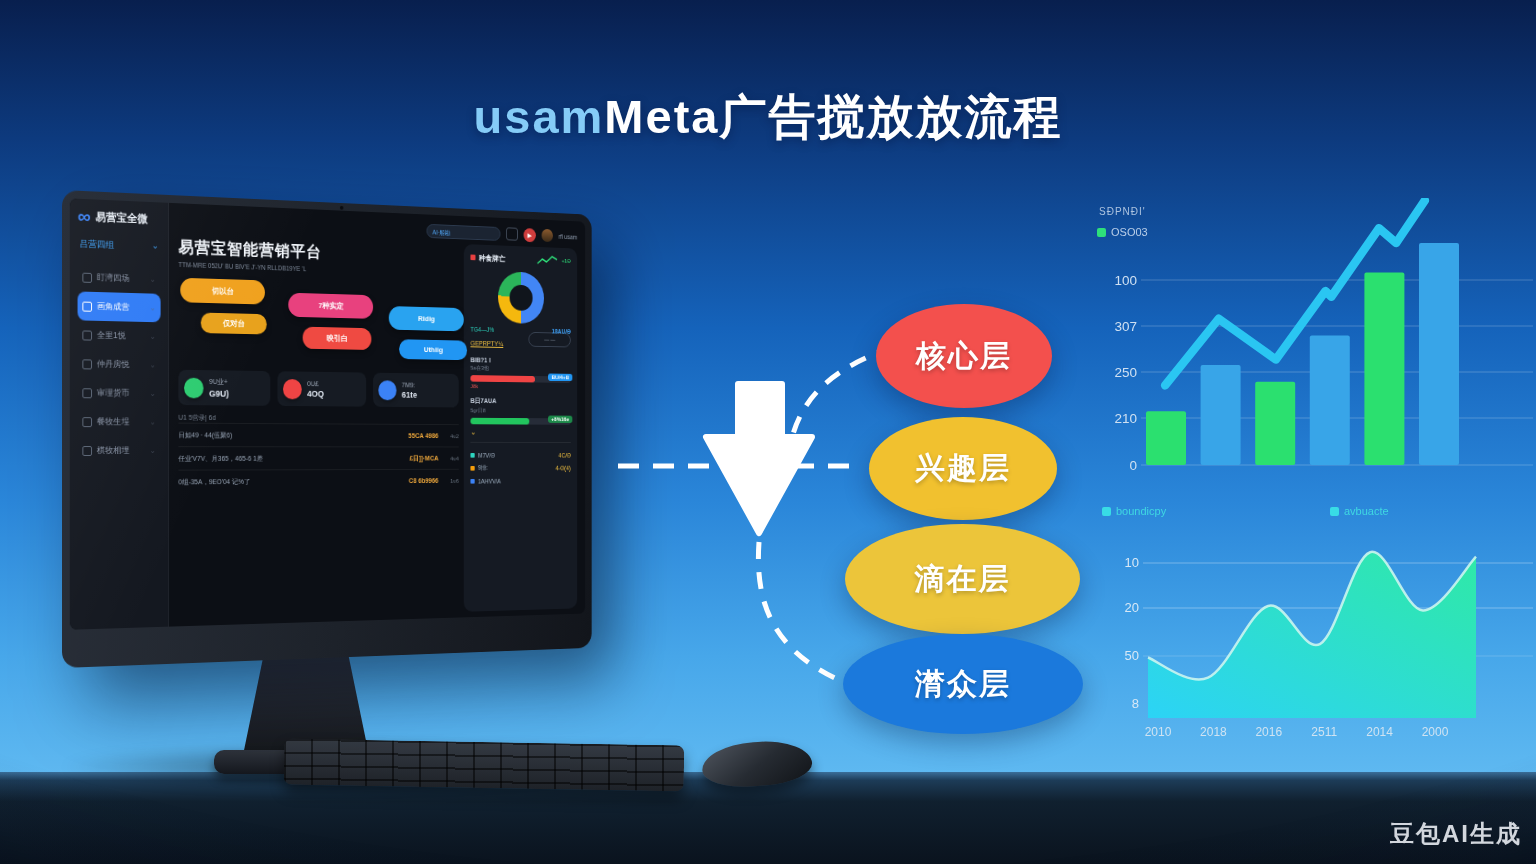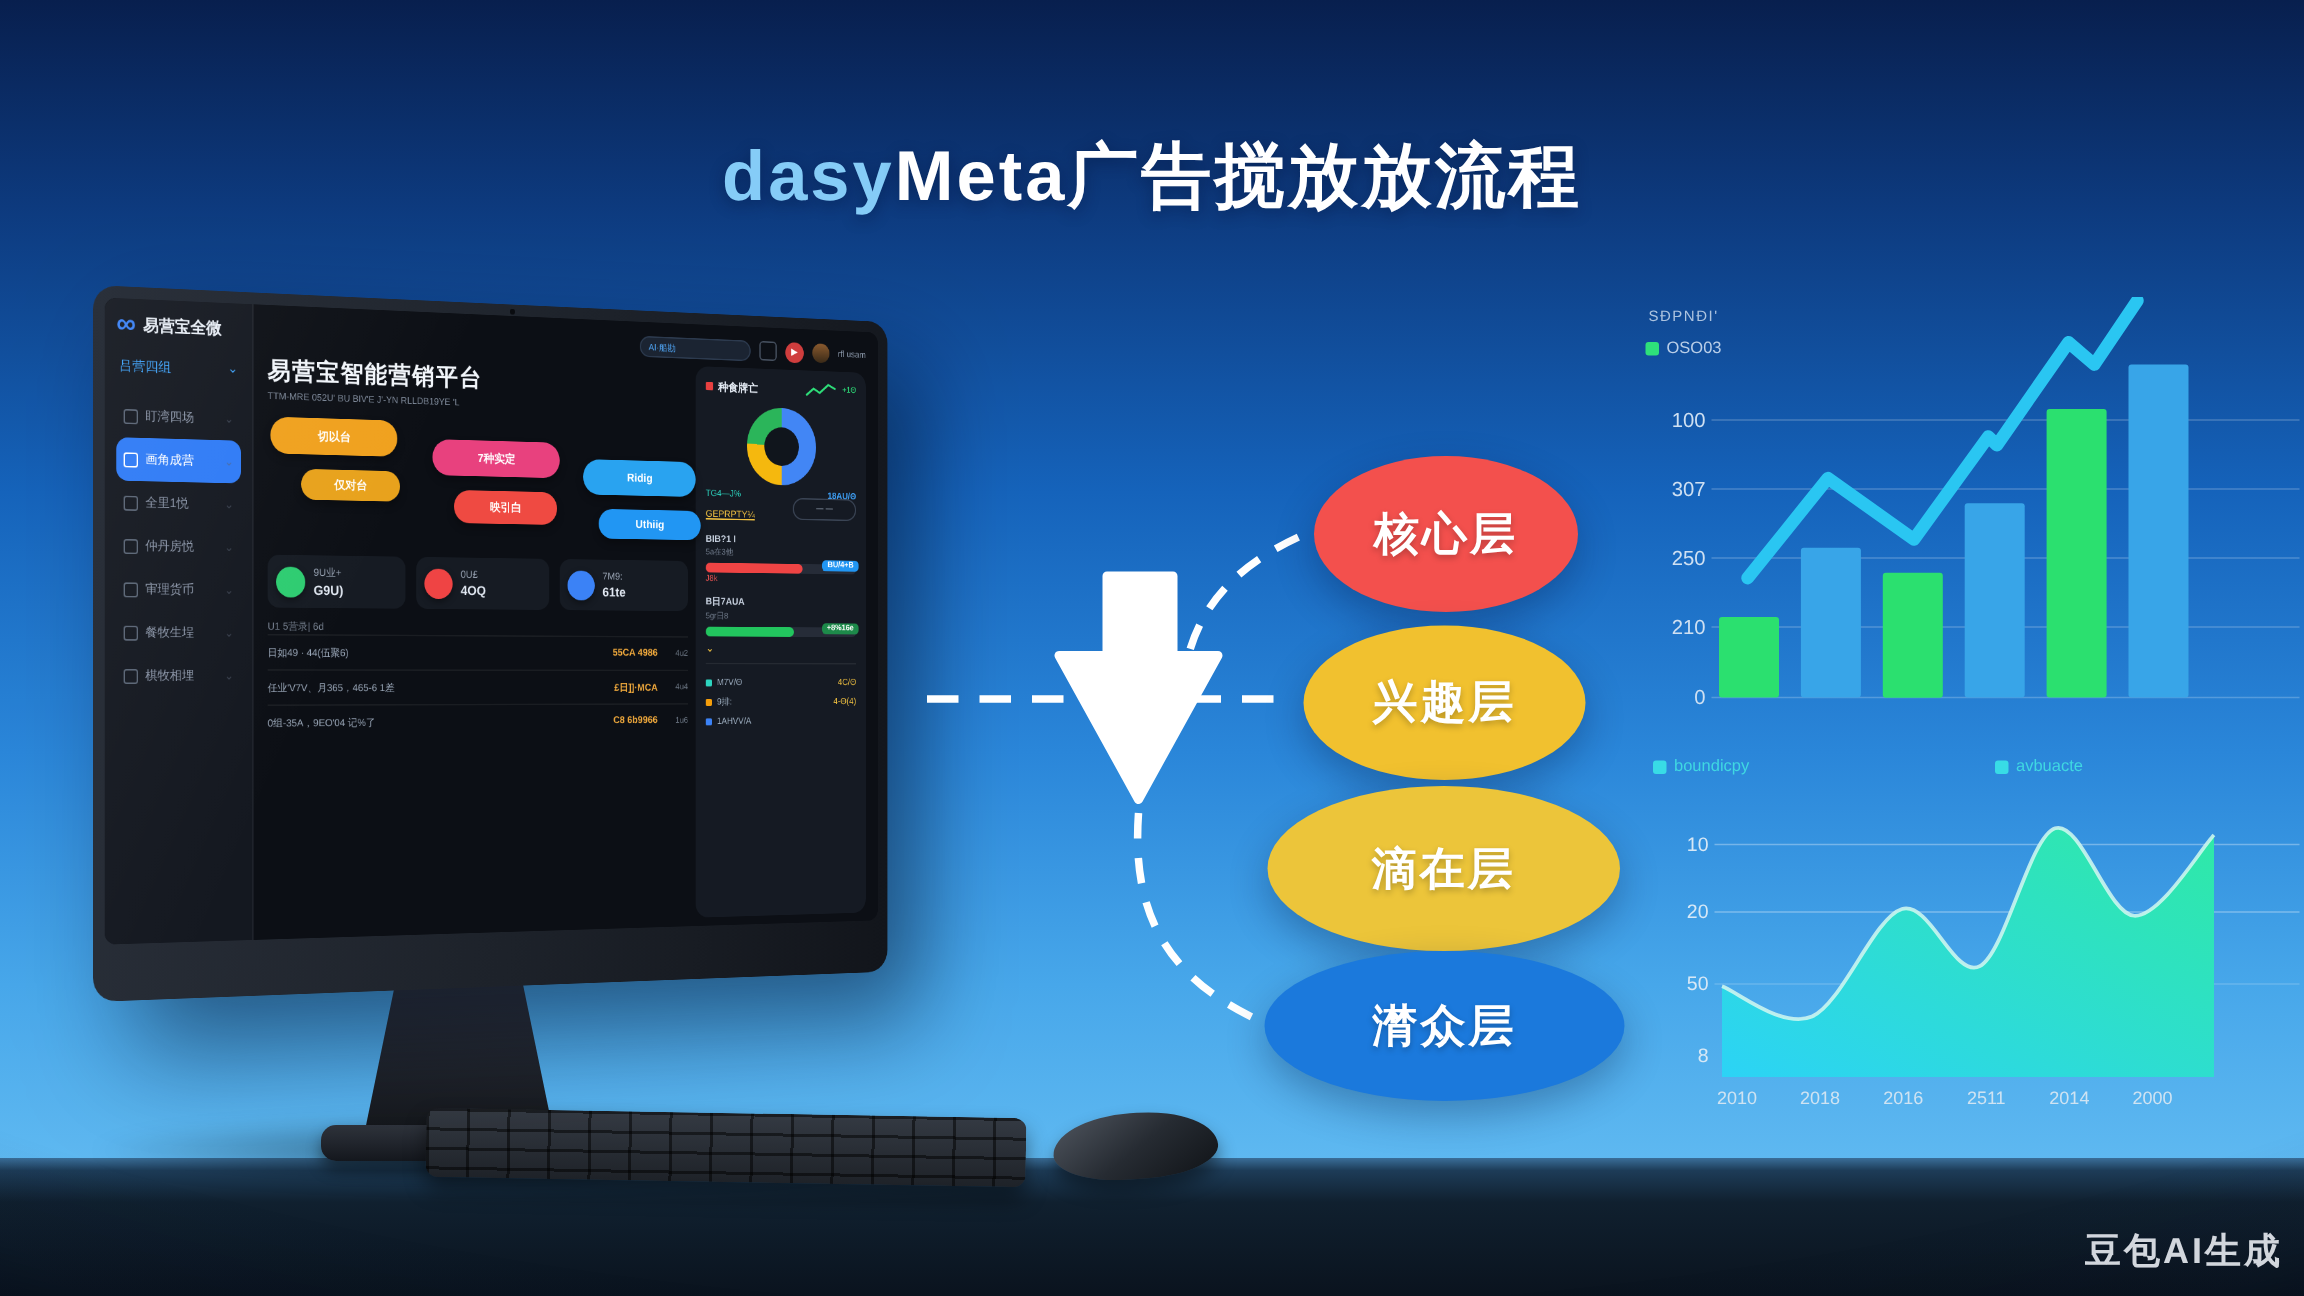--- a/index.html
+++ b/index.html
@@ -126,21 +126,21 @@
   .chart1 .c-leg{left:4px;top:28px;}
   .chart2 .c-leg1{left:9px;top:10px;color:#3fd8e2;}
   .chart2 .c-leg2{left:237px;top:10px;color:#3fd8e2;}
   
   .watermark{position:absolute;right:14px;bottom:14px;z-index:22;color:#e8ecf2;font-size:24px;font-weight:bold;letter-spacing:2px;opacity:.9;}
 </style>
 </head>
 <body>
 
 <div class="title">
-  <span class="accent">dasy</span><span>Meta广告搅放放流程</span>
+  <span class="accent">usam</span><span>Meta广告搅放放流程</span>
 </div>
 
 <div class="desk"></div>
 <div class="monitor-shadow"></div>
 <div class="stand-neck"></div>
 <div class="stand-foot"></div>
 <div class="keyboard"></div>
 <div class="mouse"></div>
 
 <div class="monitor">

